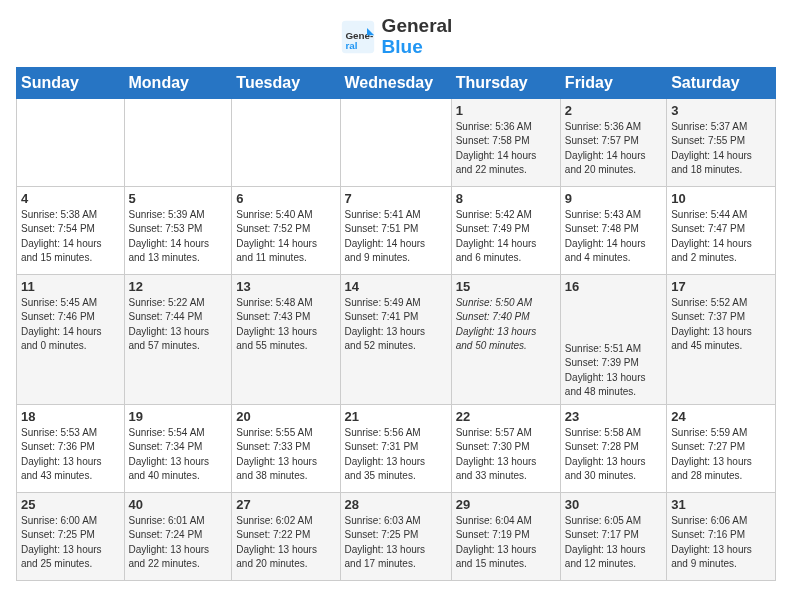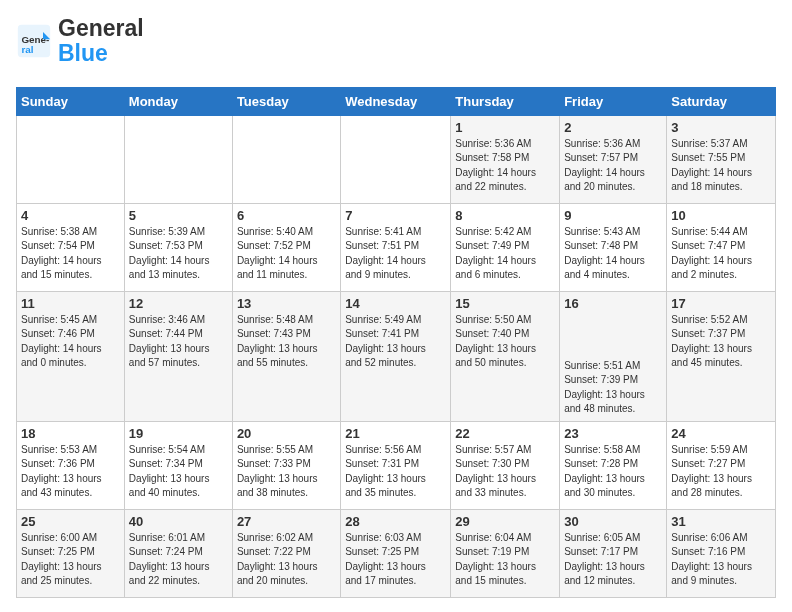--- a/index.html
+++ b/index.html
@@ -5,31 +5,31 @@
     * { box-sizing: border-box; margin: 0; padding: 0; }
     body {
       font-family: Arial, sans-serif;
       background: #fff;
       width: 792px;
       min-height: 612px;
       padding: 16px;
     }
     .header {
       display: flex;
-      justify-content: flex-start;
+      justify-content: center;
       align-items: flex-start;
-      margin-bottom: 20px;
+      margin-bottom: 9px;
     }
     .logo {
       display: flex;
       align-items: center;
       gap: 6px;
     }
     .logo-text {
-      font-size: 23px;
+      font-size: 19px;
       font-weight: bold;
       color: #333;
       line-height: 1.1;
     }
     .logo-icon {
       width: 36px;
       height: 36px;
     }
     .title-block {
       text-align: right;
@@ -47,21 +47,21 @@
     table {
       width: 100%;
       border-collapse: collapse;
       font-size: 11px;
     }
     thead th {
       background: #2775c4;
       color: #fff;
       padding: 6px 4px;
       text-align: left;
-      font-size: 13px;
+      font-size: 16px;
       font-weight: bold;
       border: 1px solid #2775c4;
     }
     tbody td {
       border: 1px solid #ccc;
       vertical-align: top;
       padding: 4px;
       height: 88px;
       width: 113px;
       background: #fff;
@@ -200,42 +200,42 @@
       <tr>
         <td>
           <span class="day-num">11</span>
           <div class="day-info" style="white-space: pre-line;">Sunrise: 5:45 AM
 Sunset: 7:46 PM
 Daylight: 14 hours
 and 0 minutes.</div>
         </td>
         <td>
           <span class="day-num">12</span>
-          <div class="day-info" style="white-space: pre-line;">Sunrise: 3:46 AM
+          <div class="day-info" style="white-space: pre-line;">Sunrise: 5:22 AM
 Sunset: 7:44 PM
 Daylight: 13 hours
 and 57 minutes.</div>
         </td>
         <td>
           <span class="day-num">13</span>
           <div class="day-info" style="white-space: pre-line;">Sunrise: 5:48 AM
 Sunset: 7:43 PM
 Daylight: 13 hours
 and 55 minutes.</div>
         </td>
         <td>
           <span class="day-num">14</span>
           <div class="day-info" style="white-space: pre-line;">Sunrise: 5:49 AM
 Sunset: 7:41 PM
 Daylight: 13 hours
 and 52 minutes.</div>
         </td>
         <td>
           <span class="day-num">15</span>
-          <div class="day-info" style="white-space: pre-line;">Sunrise: 5:50 AM
+          <div class="day-info" style="white-space: pre-line; font-style: italic;">Sunrise: 5:50 AM
 Sunset: 7:40 PM
 Daylight: 13 hours
 and 50 minutes.</div>
         </td>
         <td>
           <span class="day-num">16</span>
           <div class="day-info" style="white-space: pre-line; margin-top: 48px;">Sunrise: 5:51 AM
 Sunset: 7:39 PM
 Daylight: 13 hours
 and 48 minutes.</div>

